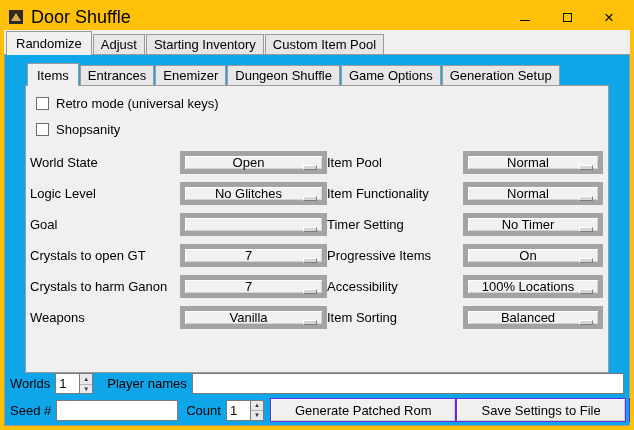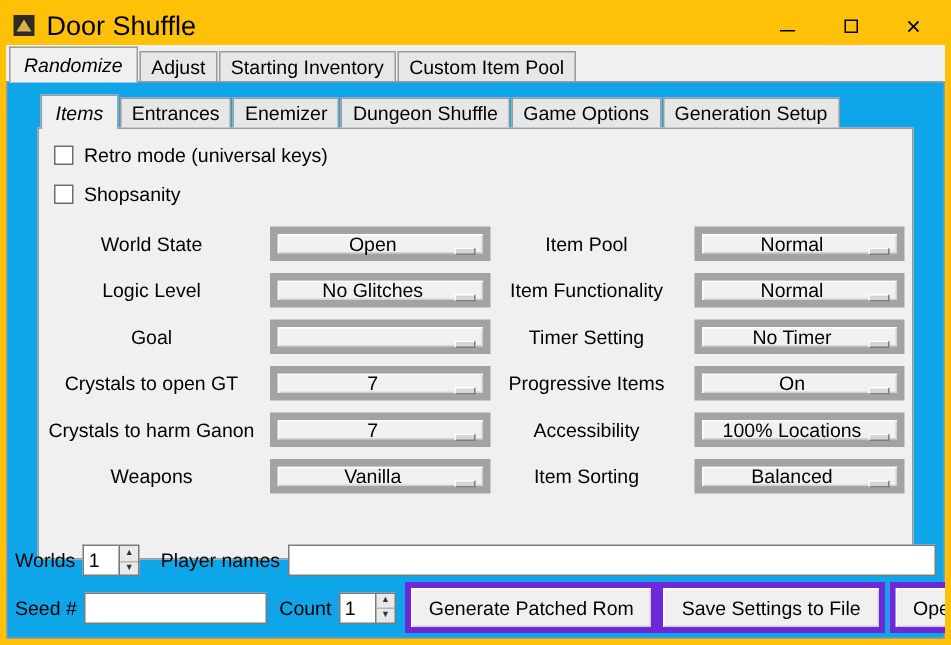--- a/index.html
+++ b/index.html
@@ -21,39 +21,39 @@
   .min-glyph { display:inline-block; width:10px; border-top:1px solid #000; margin-top:6px; }
   .max-glyph { display:inline-block; width:9px; height:9px; border:1px solid #000; }
   .close-glyph { font-size:17px; line-height:1; }
 
   
   .content { position:relative; height:396px; }
   .tabs { display:flex; align-items:flex-end; padding-left:2px; position:relative; z-index:3; }
   .tab { height:20px; display:flex; align-items:center; padding:0 7px;
          border:1px solid #9b9b9b; border-bottom:none; background:#e7e7e7; margin-right:1px;
          white-space:nowrap; }
-  .tab.selected { height:24px; padding:0 9px; background:#f0f0f0; margin-bottom:-1px; position:relative; z-index:4;font-style:italic; }
+  .tab.selected { height:24px; padding:0 9px; background:#f0f0f0; margin-bottom:-1px; position:relative; z-index:4; }
 
   .outer-tabs { height:24px; }
   .outer-panel { position:absolute; top:24px; left:0; right:0; bottom:0;
                  border:1px solid #9b9b9b; background:#0ea5e9; }
 
   .inner-notebook { margin:7px 20px 0 20px; }
   .inner-tabs { height:23px; }
   .inner-tabs .tab.selected { height:23px; }
   .inner-panel { border:1px solid #9b9b9b; background:#f0f0f0; height:288px; padding:6px 4px 0 4px; }
 
   
   .check-row { display:flex; align-items:center; height:19px; margin:2px 0 7px 6px; }
   .checkbox { width:13px; height:13px; background:#fff; border:1px solid #6d6d6d; margin-right:7px; flex:0 0 auto; }
 
   
   .form { margin-top:12px; }
   .form-row { display:flex; align-items:center; height:23px; margin-bottom:8px; }
-  .flabel { text-align:center; white-space:nowrap; overflow:hidden; }
+  .flabel { text-align:left; white-space:nowrap; overflow:hidden; }
   .flabel.l { width:142px; margin-right:8px; }
   .flabel.r { width:128px; margin-right:8px; }
   .dropdown { position:relative; height:23px; border:5px solid #a3a3a3; background:#f1f1f1;
               display:flex; align-items:center; justify-content:center;
               box-shadow: inset 1px 1px 0 #ffffff, inset -1px -1px 0 #d2d2d2; }
   .dropdown.l { width:147px; }
   .dropdown.r { width:140px; }
   .dd-value { padding-right:10px; }
   .dd-ind { position:absolute; right:5px; top:9px; width:14px; height:5px;
             background:#d6d6d6; border:1px solid; border-color:#ffffff #7c7c7c #7c7c7c #ffffff; }
@@ -63,21 +63,21 @@
   .brow { display:flex; align-items:center; margin-top:4px; }
   .blabel { margin-right:5px; white-space:nowrap; }
   .text-input { height:21px; border:1px solid #7a7a7a; background:#fff; font:inherit; padding:0 3px; }
   .grow { flex:1 1 auto; }
   .seed-input { width:122px; }
   .spin { display:flex; height:21px; margin-right:6px; }
   .spin-input { width:24px; height:21px; border:1px solid #7a7a7a; border-right:none; font:inherit; padding:0 3px; background:#fff; }
   .spin-btns { display:flex; flex-direction:column; width:14px; border:1px solid #7a7a7a; background:#e9e9e9; }
   .spin-btn { flex:1 1 50%; display:flex; align-items:center; justify-content:center; font-size:6px; line-height:1; color:#333; }
   .spin-btn + .spin-btn { border-top:1px solid #b5b5b5; }
-  .btn { height:34px; border:4px solid #6d28d9; background:#f0f0f0; font:inherit; padding:0 12px;
+  .btn { height:24px; border:1px solid #6d28d9; background:#f0f0f0; font:inherit; padding:0 24px;
          box-shadow: inset 1px 1px 0 #ffffff, inset -1px -1px 0 #cfcfcf; white-space:nowrap; }
   .ml { margin-left:8px; } .ml2 { margin-left:3px; }
 </style>
 </head>
 <body>
 
 <div class="window">
 
   <div class="titlebar">
     <span class="app-icon"></span>

